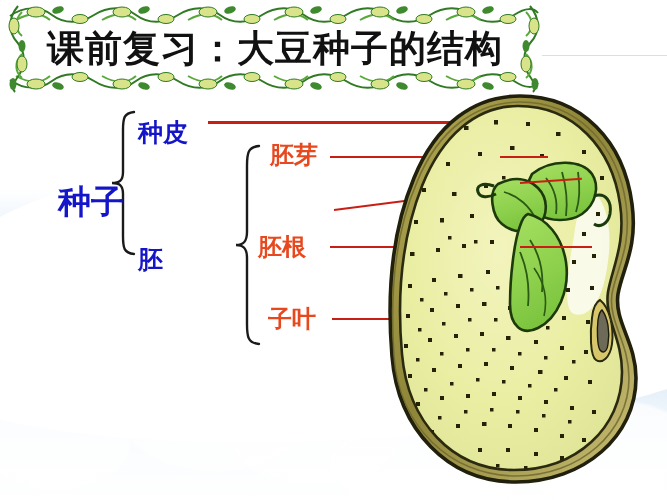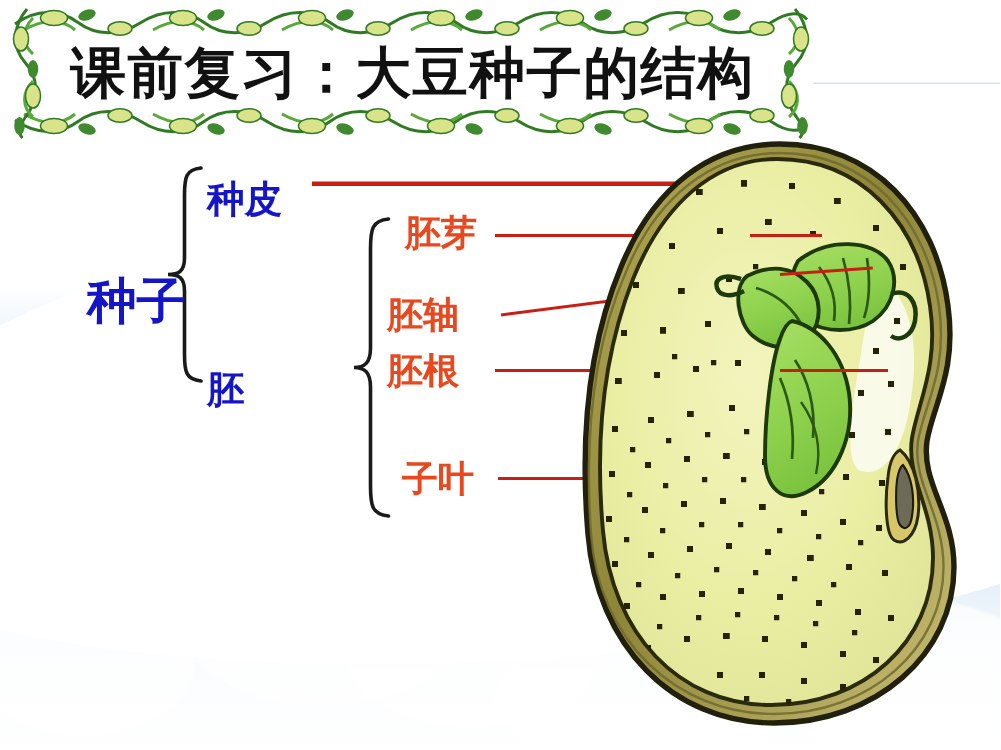--- a/index.html
+++ b/index.html
@@ -194,21 +194,20 @@
   </svg>
 
   <svg class="brace" style="left:232px;top:142px;width:30px;height:206px;" viewBox="0 0 30 206">
     <path d="M27,4 C16,5 15,11 15,24 L15,90 C15,100 11,103 4,103 C11,103 15,106 15,116 L15,182 C15,195 16,201 27,202" fill="none" stroke="#1a1a1a" stroke-width="2.4" stroke-linecap="round"></path>
   </svg>
 
   <div class="lbl lbl-blue" id="label-seed">种子</div>
   <div class="lbl lbl-blue" id="label-seedcoat">种皮</div>
   <div class="lbl lbl-blue" id="label-embryo">胚</div>
   <div class="lbl lbl-red" id="label-plumule">胚芽</div>
-  <div class="lbl lbl-red" id="label-hypocotyl">胚轴</div>
   <div class="lbl lbl-red" id="label-cotyledon">子叶</div>
   <div class="lbl lbl-red" id="label-radicle">胚根</div>
 
   <svg id="seed" viewBox="0 0 262 392">
     <defs>
       <clipPath id="clip-cotyledon">
         <path d="M132,14 C188,14 226,56 234,112 C240,152 226,176 222,200
                  C218,226 236,246 236,280 C236,336 190,378 128,378
                  C66,378 22,330 16,262 C10,196 18,140 36,94 C56,44 90,14 132,14 Z"></path>
       </clipPath>

